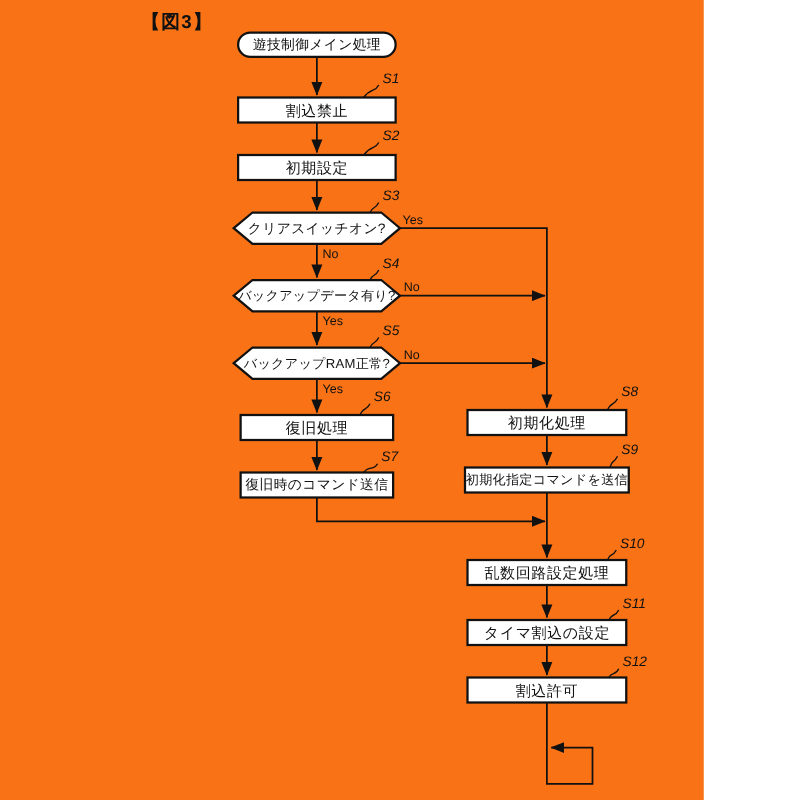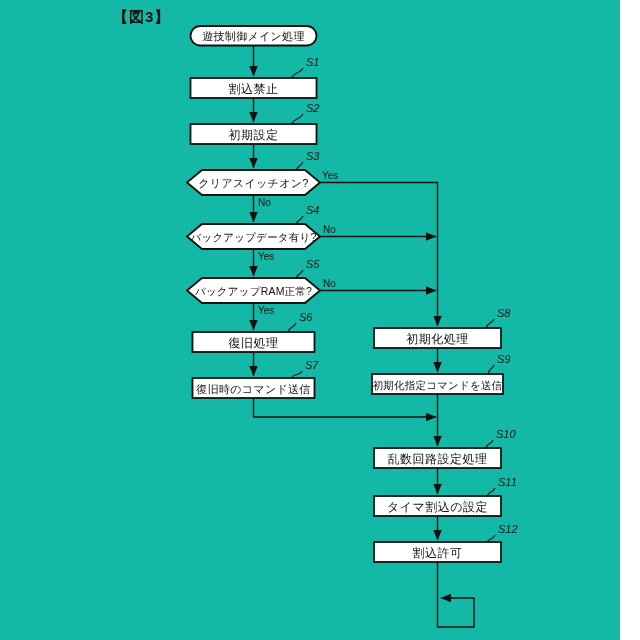--- a/index.html
+++ b/index.html
@@ -5,23 +5,23 @@
   html, body {
     margin: 0;
     padding: 0;
     background: #ffffff;
     width: 640px;
     height: 640px;
     font-family: "Liberation Sans", sans-serif;
   }
   .canvas-wrap {
     position: relative;
-    width: 620px;
+    width: 563px;
     height: 640px;
-    background: #14b8a6;
+    background: #f97316;
   }
   svg text {
     fill: #111111;
     font-family: "Liberation Sans", sans-serif;
   }
   .node-shape {
     fill: #ffffff;
     stroke: #111111;
     stroke-width: 1.8;
   }

